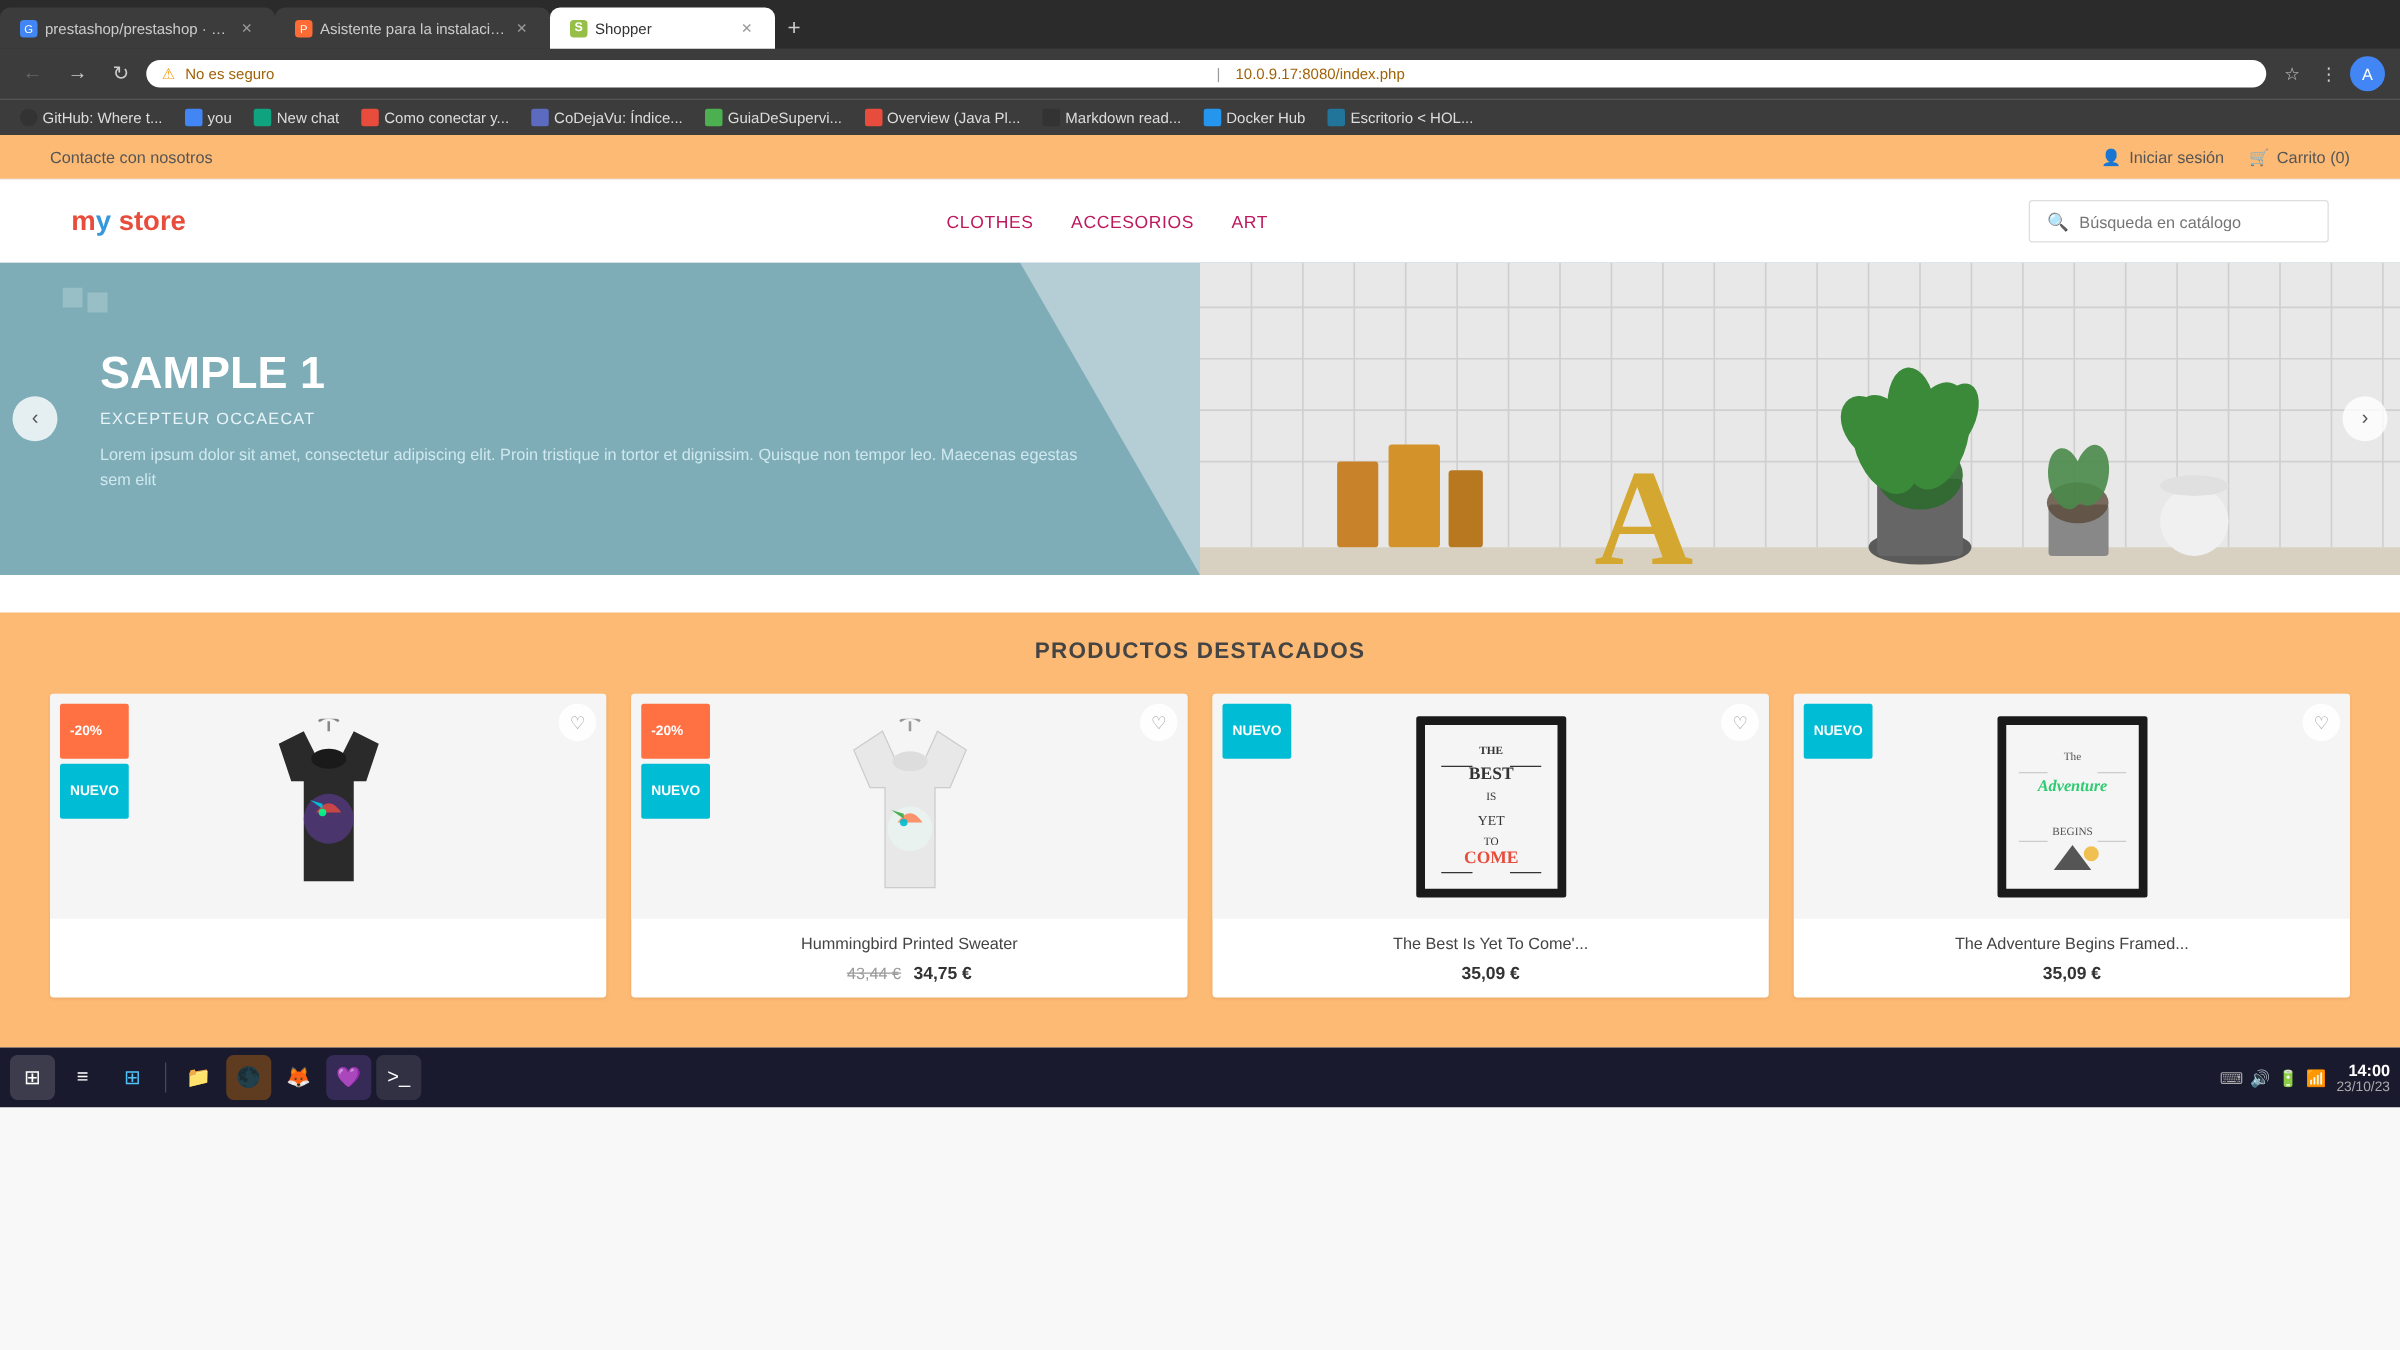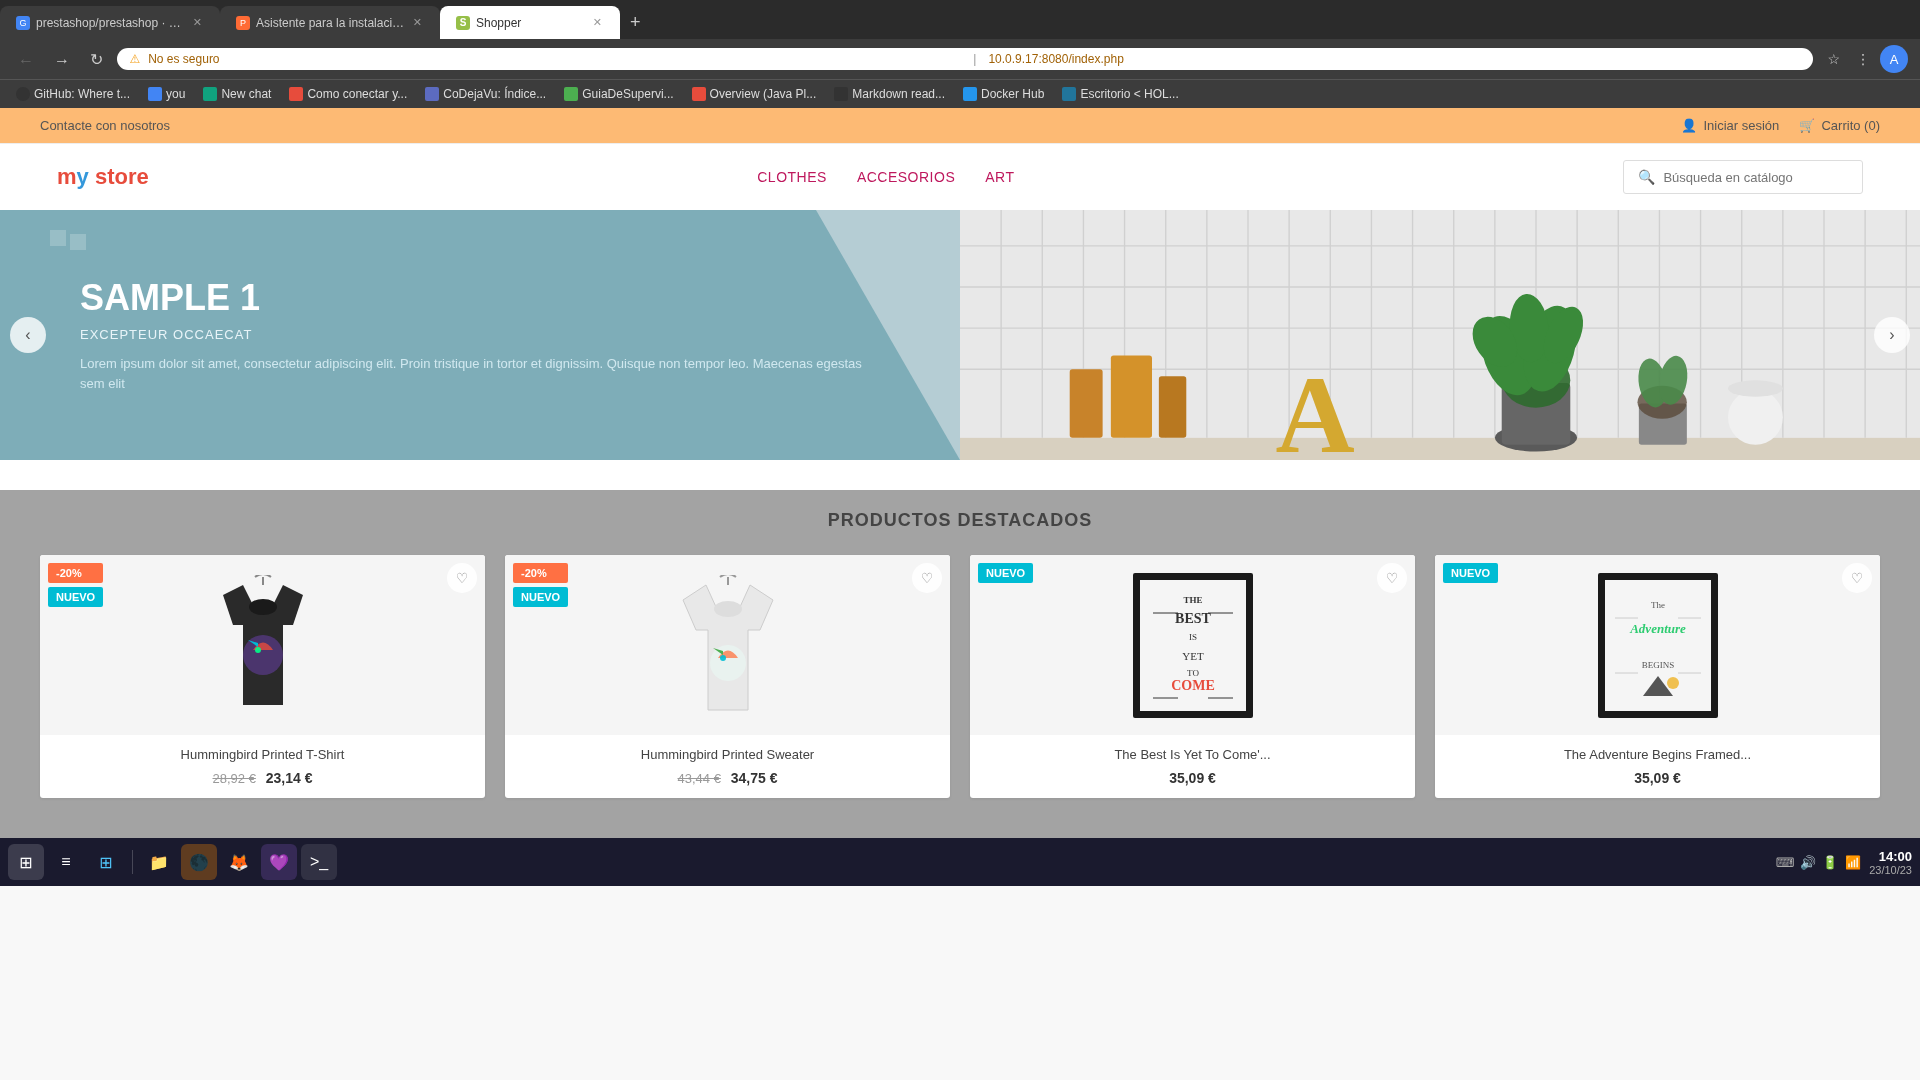--- a/index.html
+++ b/index.html
@@ -54,27 +54,27 @@
     .slide-icon { position: absolute; top: 20px; left: 50px; opacity: 0.4; }
     .slide-title { font-size: 36px; font-weight: bold; color: #fff; margin-bottom: 8px; }
     .slide-subtitle { font-size: 13px; color: #e8f4f8; text-transform: uppercase; letter-spacing: 1px; margin-bottom: 12px; }
     .slide-desc { font-size: 13px; color: #d0e8ef; line-height: 1.5; }
     .slide-image { width: 50%; background: #d5e5e8; background-image: linear-gradient(135deg, #c8dce0 0%, #e8f0f2 100%); display: flex; align-items: center; justify-content: center; overflow: hidden; }
     .slider-btn { position: absolute; top: 50%; transform: translateY(-50%); background: rgba(255,255,255,0.8); border: none; width: 36px; height: 36px; border-radius: 50%; cursor: pointer; font-size: 16px; color: #555; display: flex; align-items: center; justify-content: center; }
     .slider-btn.prev { left: 10px; }
     .slider-btn.next { right: 10px; }
 
     
-    .products-section { padding: 20px 40px 40px; background: #a3a3a3; }
+    .products-section { padding: 20px 40px 40px; background: #fdba74; }
     .section-title { text-align: center; font-size: 18px; font-weight: bold; color: #444; text-transform: uppercase; letter-spacing: 1px; margin-bottom: 24px; }
     .products-grid { display: grid; grid-template-columns: repeat(4, 1fr); gap: 20px; }
     .product-card { background: #fff; border-radius: 3px; overflow: hidden; position: relative; box-shadow: 0 1px 3px rgba(0,0,0,0.08); }
     .product-image-wrap { position: relative; height: 180px; background: #f5f5f5; display: flex; align-items: center; justify-content: center; overflow: hidden; }
     .product-badges { position: absolute; top: 8px; left: 8px; display: flex; flex-direction: column; gap: 4px; z-index: 2; }
-    .badge { padding: 4px 8px; border-radius: 2px; font-size: 11px; font-weight: bold; color: #fff; }
+    .badge { padding: 16px 8px; border-radius: 2px; font-size: 11px; font-weight: bold; color: #fff; }
     .badge.discount { background: #ff7043; }
     .badge.new { background: #00bcd4; }
     .wishlist-btn { position: absolute; top: 8px; right: 8px; background: rgba(255,255,255,0.9); border: none; border-radius: 50%; width: 30px; height: 30px; cursor: pointer; display: flex; align-items: center; justify-content: center; font-size: 14px; color: #999; z-index: 2; }
     .product-info { padding: 12px 16px; }
     .product-name { font-size: 13px; color: #444; margin-bottom: 8px; text-align: center; }
     .product-price { text-align: center; font-size: 14px; }
     .price-old { color: #999; text-decoration: line-through; margin-right: 6px; font-size: 13px; }
     .price-new { color: #333; font-weight: bold; }
     .price-single { color: #333; font-weight: bold; }
 
@@ -321,27 +321,20 @@
 
             <circle cx="60" cy="80" r="20" fill="#5a3a8a" opacity="0.7"></circle>
             <path d="M50,75 Q60,60 70,75" fill="#e74c3c" opacity="0.8"></path>
             <circle cx="55" cy="75" r="3" fill="#00ff88" opacity="0.9"></circle>
             <path d="M55,72 L45,65 L55,68" fill="#00bcd4"></path>
 
             <line x1="60" y1="10" x2="60" y2="2" stroke="#888" stroke-width="2"></line>
             <path d="M52,2 Q60,-4 68,2" stroke="#888" stroke-width="2" fill="none"></path>
           </svg>
         </div>
-        <div class="product-info">
-          <p class="product-name">Hummingbird Printed T-Shirt</p>
-          <div class="product-price">
-            <span class="price-old">28,92 €</span>
-            <span class="price-new">23,14 €</span>
-          </div>
-        </div>
       </div>
 
       <div class="product-card">
         <div class="product-image-wrap">
           <div class="product-badges">
             <span class="badge discount">-20%</span>
             <span class="badge new">NUEVO</span>
           </div>
           <button class="wishlist-btn">♡</button>
 

